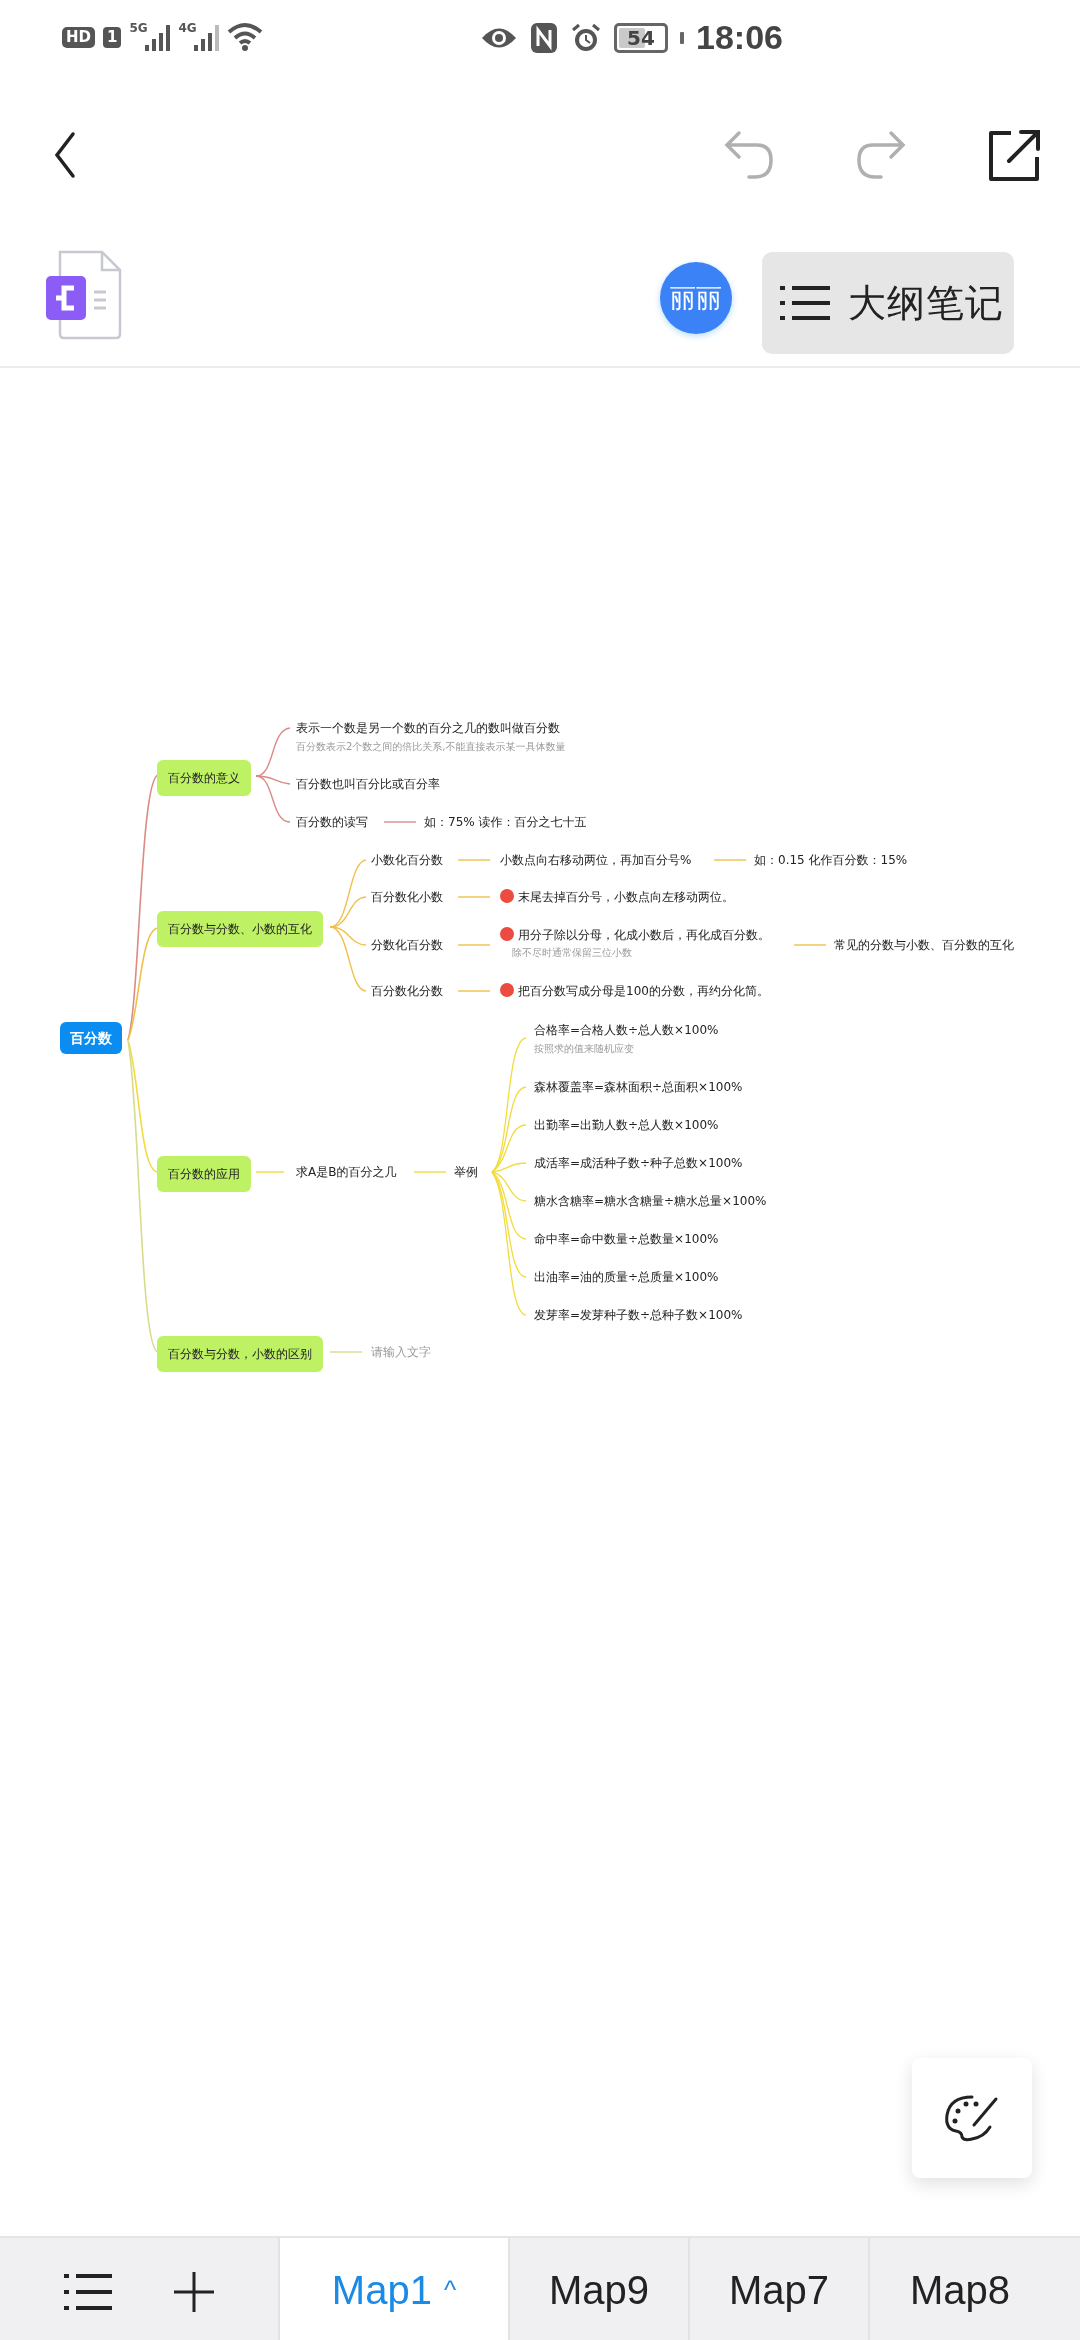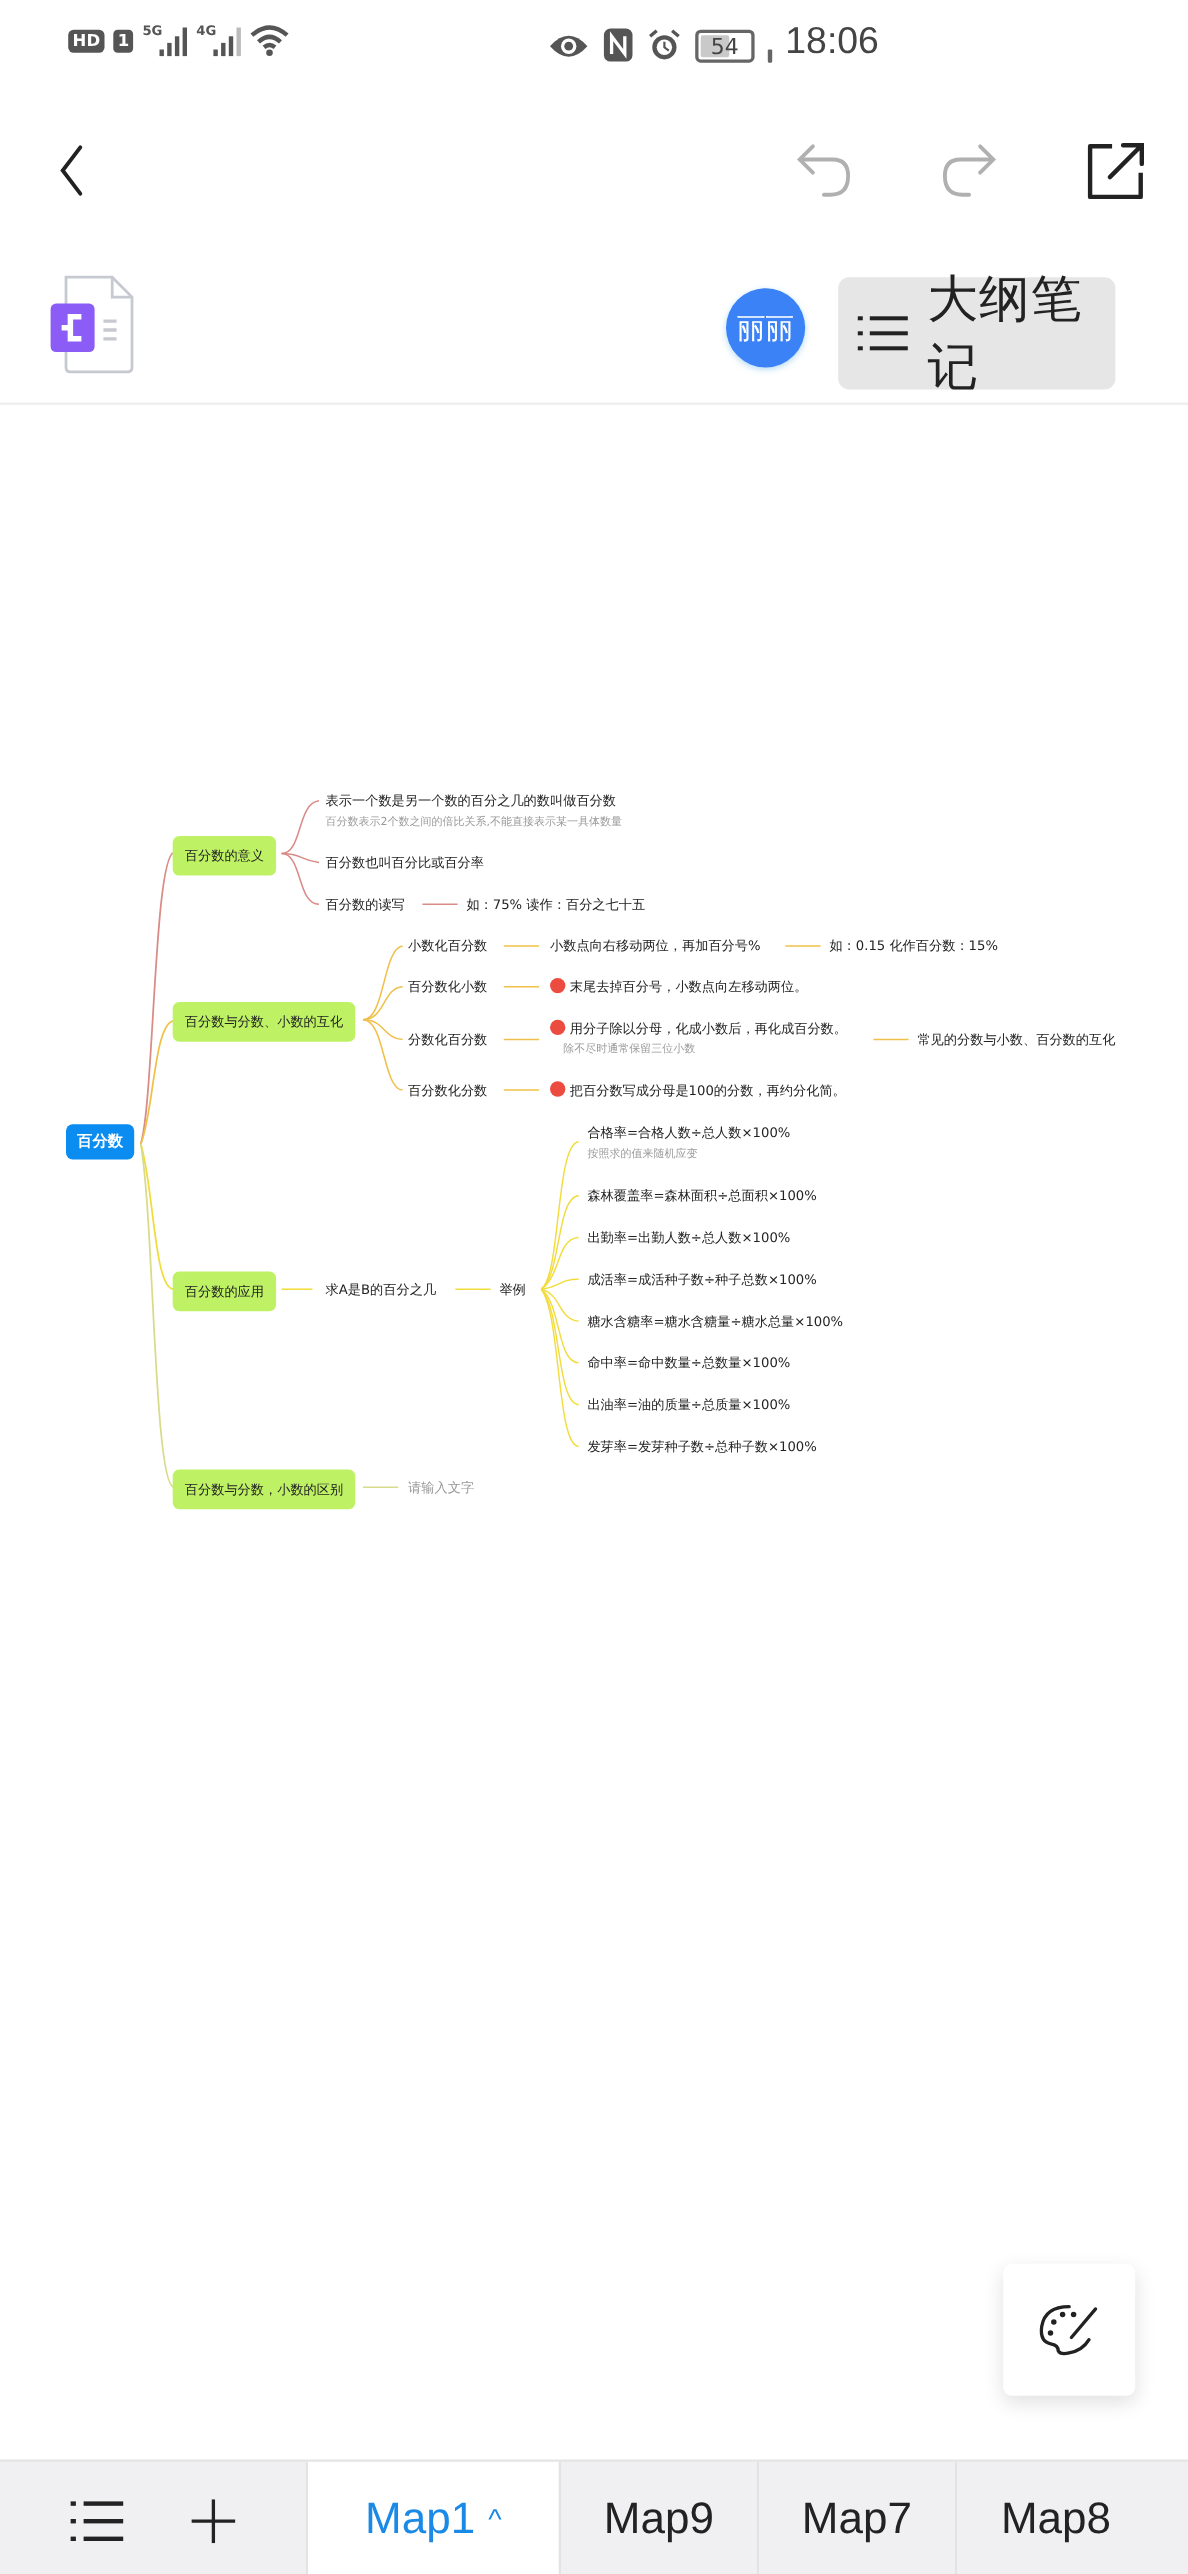--- a/index.html
+++ b/index.html
@@ -2,42 +2,42 @@
 <html><head>
   <meta charset="utf-8">
   <style>
     * { box-sizing: border-box; margin: 0; padding: 0; }
     html, body { width: 1080px; height: 2340px; overflow: hidden; background: #ffffff; }
     body { font-family: "DejaVu Sans", "Liberation Sans", sans-serif; color: #222; position: relative; }
 
     
     .status-bar { position: absolute; left: 0; top: 0; width: 861px; height: 80px; }
     .sb-left { position: absolute; left: 62px; top: 22px; display: flex; align-items: center; gap: 8px; }
-    .sb-right { position: absolute; right: 62px; top: 18px; display: flex; align-items: flex-end; gap: 12px; }
+    .sb-right { position: absolute; right: 78px; top: 18px; display: flex; align-items: center; gap: 12px; font-weight: bold; }
     .hd-badge { background: #555; color: #fff; font-size: 15px; font-weight: bold; border-radius: 5px; padding: 3px 4px; line-height: 1; }
     .sim-badge { background: #555; color: #fff; font-size: 15px; font-weight: bold; border-radius: 4px; padding: 3px 4px; line-height: 1; }
     .signal { display: flex; align-items: flex-end; gap: 3px; height: 28px; position: relative; padding-left: 16px; }
     .signal .net { position: absolute; left: 0; top: -2px; font-size: 12px; font-weight: bold; color: #555; }
     .signal .bar { width: 4px; background: #555; }
     .time { font-size: 34px; color: #444; font-family: "Liberation Sans", sans-serif; }
     .battery { width: 54px; height: 30px; border: 3px solid #666; border-radius: 5px; position: relative; display: flex; align-items: center; justify-content: center; font-size: 20px; color: #444; }
     .battery .fill { position: absolute; left: 2px; top: 2px; bottom: 2px; width: 26px; background: #c9c9c9; border-radius: 2px; }
     .battery span { position: relative; }
     .battery-tip { width: 4px; height: 12px; background: #666; border-radius: 1px; }
 
     
     .toolbar { position: absolute; left: 0; top: 100px; width: 1080px; height: 110px; }
     .tb-btn { position: absolute; top: 20px; width: 70px; height: 70px; display: flex; align-items: center; justify-content: center; cursor: pointer; }
 
     
     .doc-bar { position: absolute; left: 0; top: 240px; width: 1080px; height: 128px; border-bottom: 2px solid #ededed; }
     .doc-icon { position: absolute; left: 44px; top: 10px; width: 80px; height: 90px; }
     .avatar { position: absolute; left: 660px; top: 22px; width: 72px; height: 72px; border-radius: 50%; background: #3b82f6; color: #fff; display: flex; align-items: center; justify-content: center; font-size: 26px; box-shadow: 0 2px 6px rgba(47,152,224,0.35); }
     .outline-btn { position: absolute; left: 762px; top: 12px; width: 252px; height: 102px; border-radius: 10px; background: #e6e6e6; display: flex; align-items: center; padding-left: 16px; gap: 16px; cursor: pointer; }
-    .outline-btn .label { font-size: 46px; color: #222; letter-spacing: 1px; }
+    .outline-btn .label { font-size: 38px; color: #222; letter-spacing: 1px; }
 
     
     .canvas { position: absolute; left: 0; top: 370px; width: 1080px; height: 1866px; background: #fff; }
     .links { position: absolute; left: 0; top: 0; }
     .node { position: absolute; white-space: nowrap; font-size: 12px; color: #222; line-height: 16px; }
     .node-root { background: #0a8cf0; color: #fff; border-radius: 6px; font-size: 14px; padding: 8px 10px; font-weight: bold; }
     .node-main { background: #bef264; border-radius: 6px; padding: 10px 11px; font-size: 12px; }
     .note { position: absolute; white-space: nowrap; font-size: 10px; color: #9a9a9a; }
     .dot { display: inline-block; width: 14px; height: 14px; border-radius: 50%; background: #ec4b3f; vertical-align: -2px; margin-right: 4px; }
     .placeholder { color: #999; }

